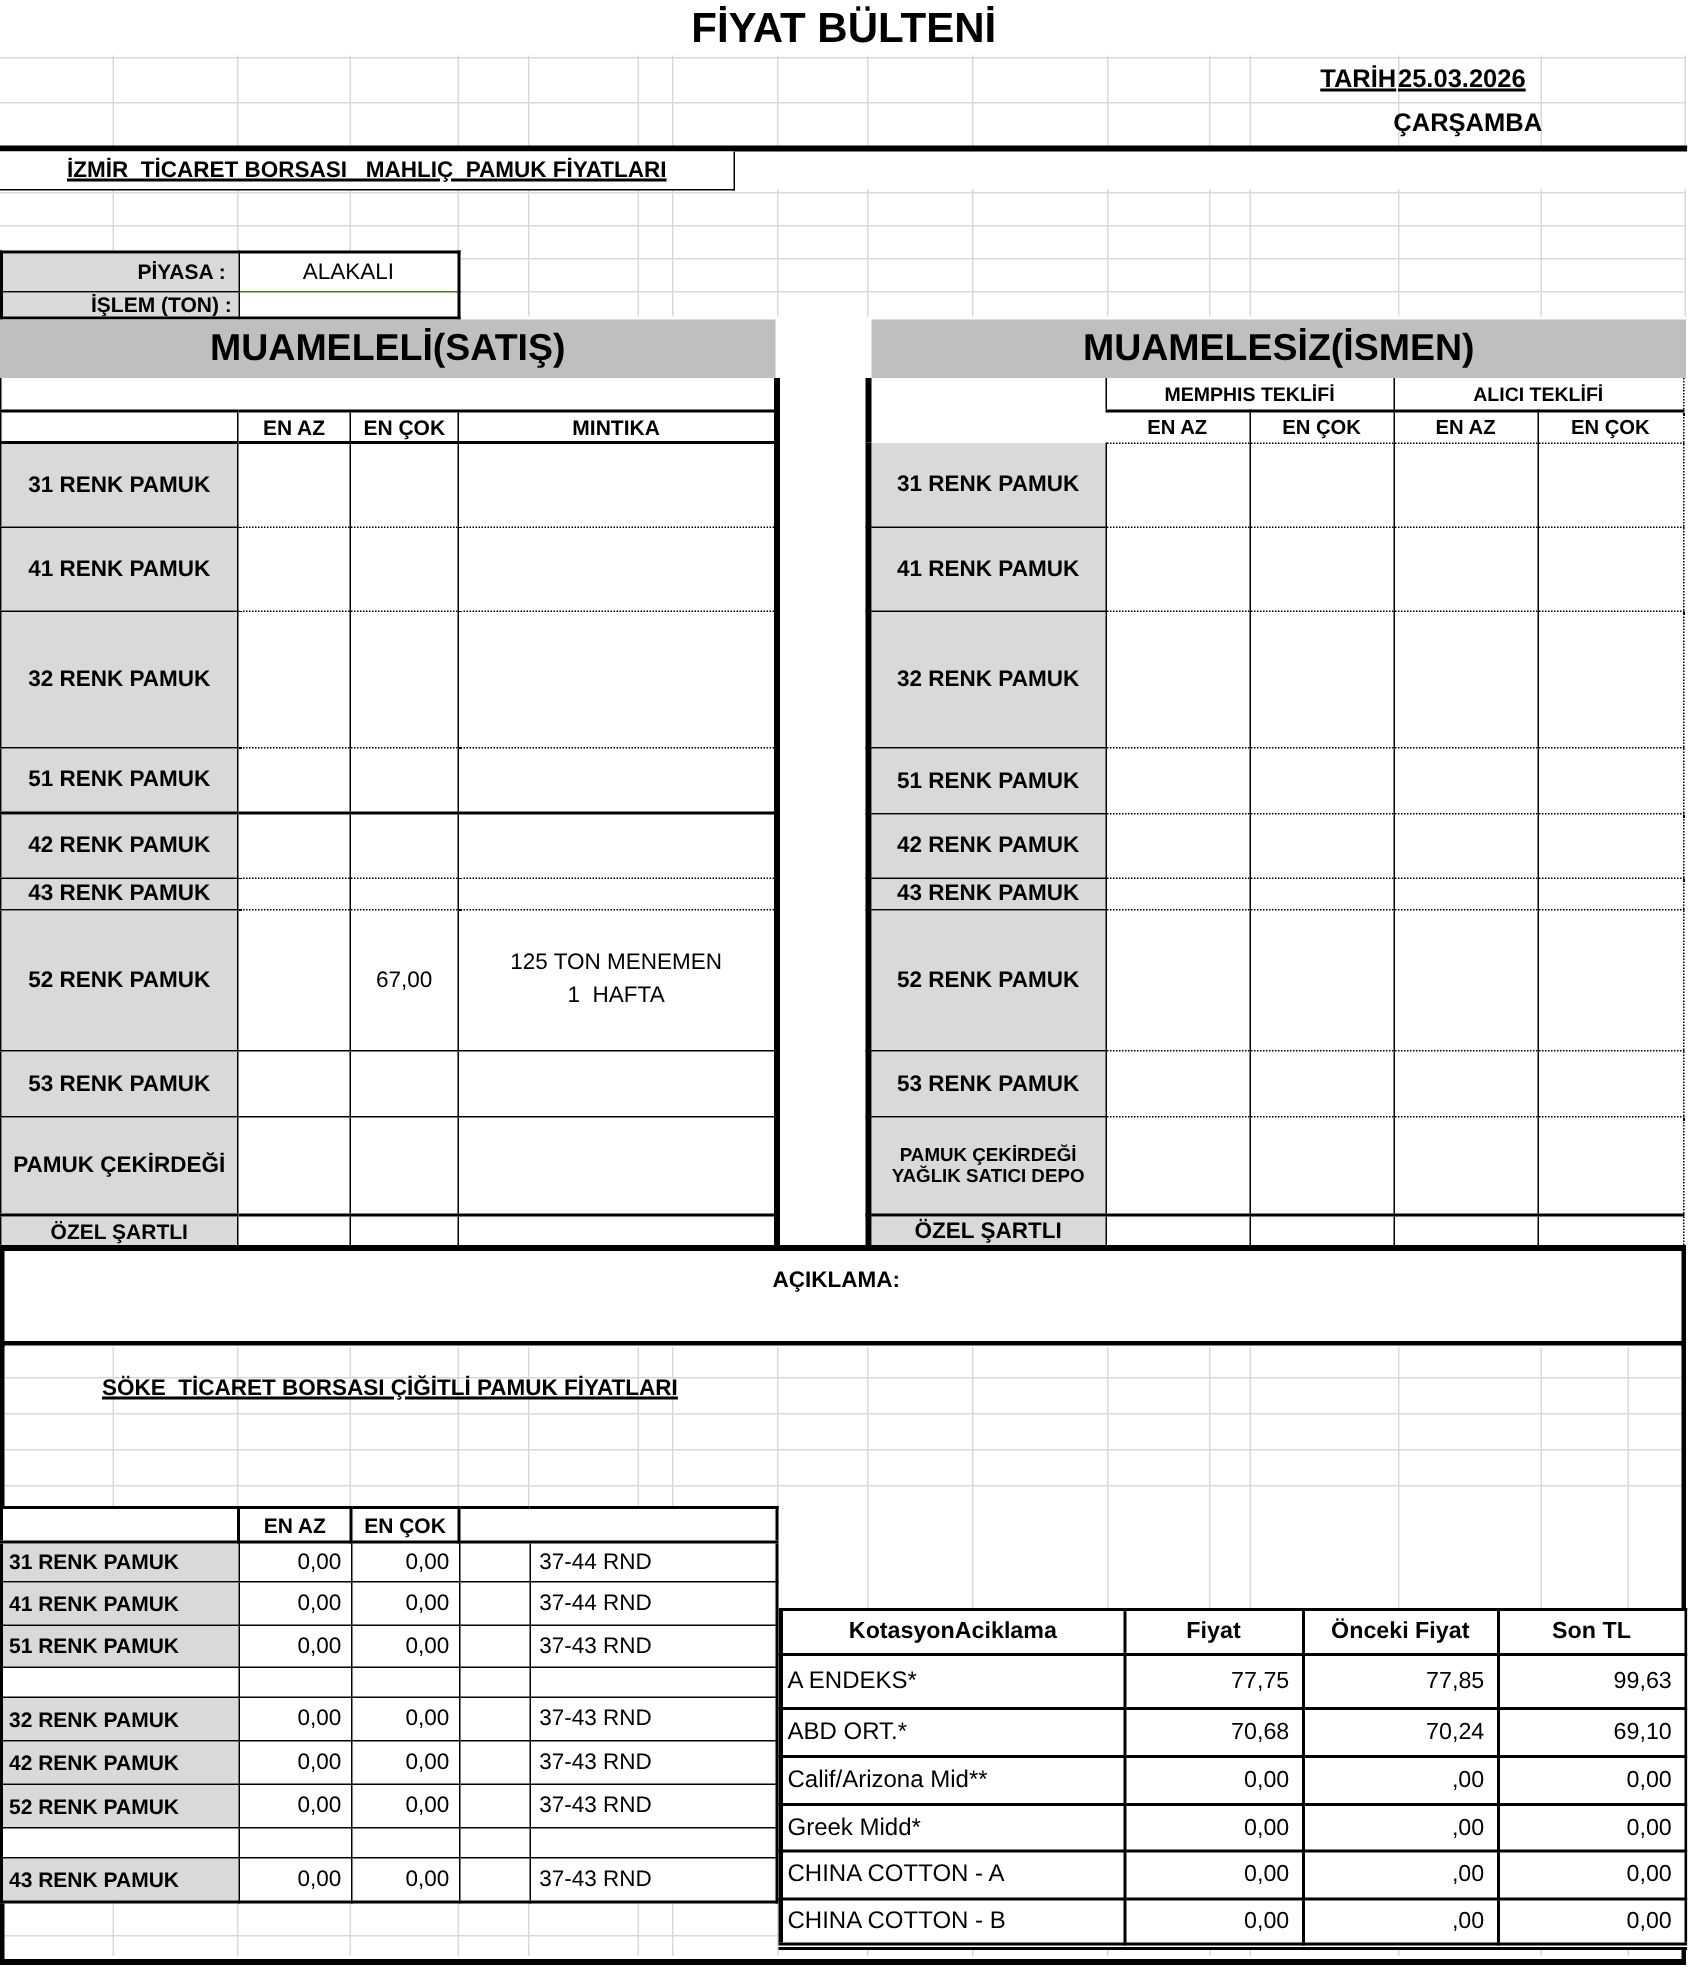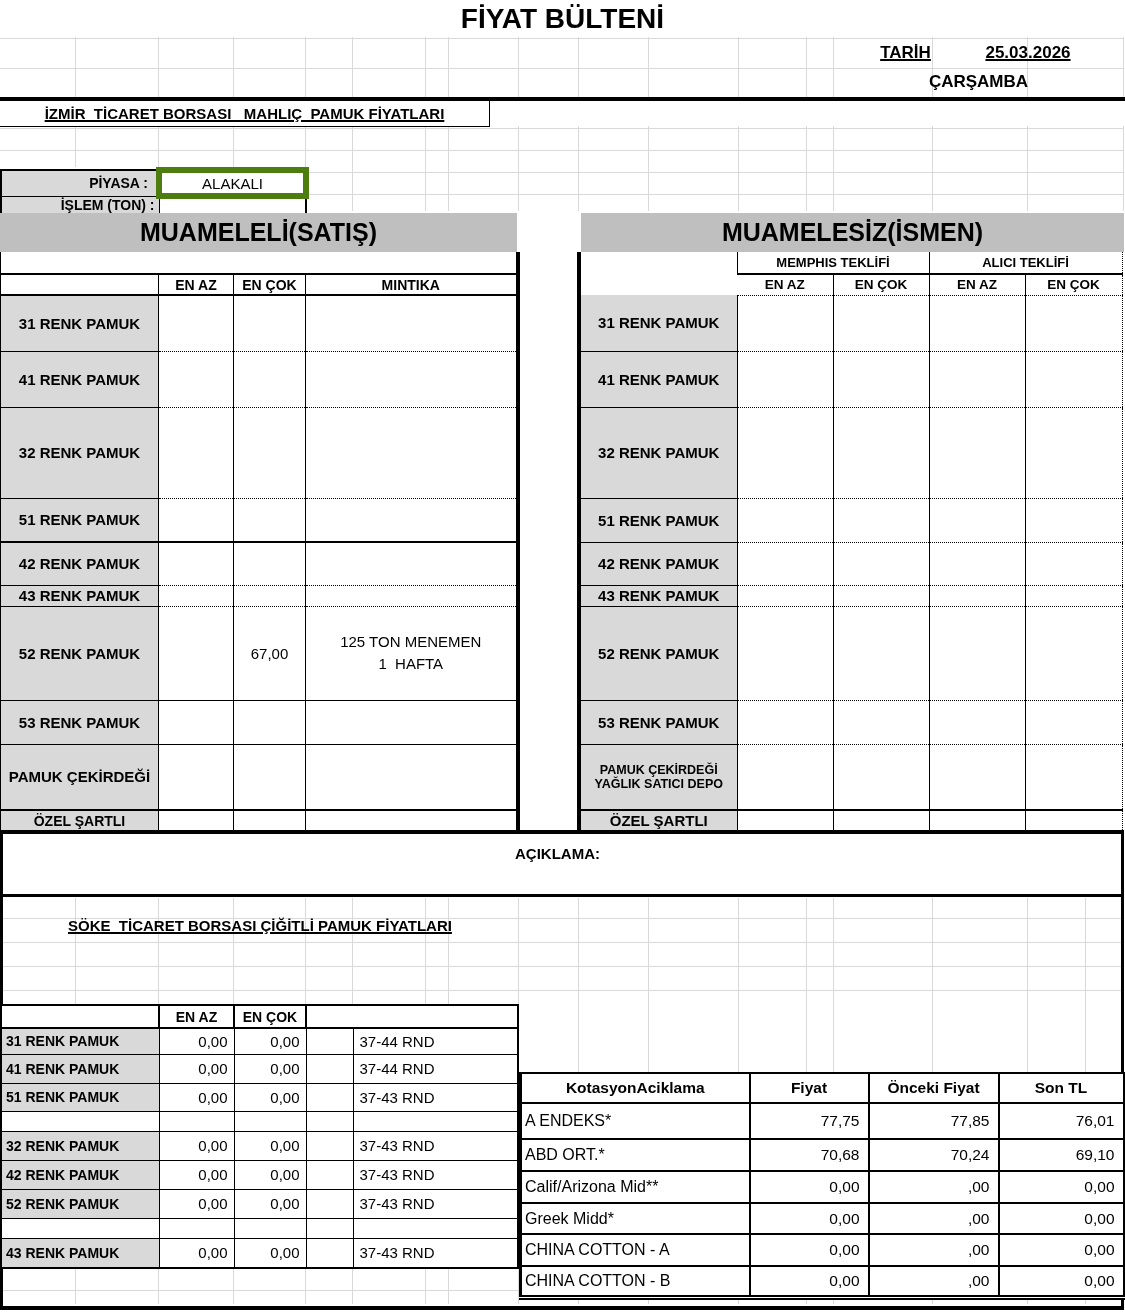--- a/index.html
+++ b/index.html
@@ -6,21 +6,21 @@
   #page{position:relative;width:1125px;height:1313px;background:#fff;color:#000;
         font-family:"Liberation Sans","DejaVu Sans",sans-serif;overflow:hidden;}
   .abs{position:absolute;}
   .pre{white-space:pre;}
   .gl{position:absolute;background:#d9d9d9;z-index:0;}
   .z{z-index:2;}
   
   .title{left:0;right:0;top:3px;text-align:center;font-size:28px;font-weight:bold;}
   .tarih-l{left:833px;width:99px;top:43px;text-align:center;font-size:17px;font-weight:bold;
            text-decoration:underline;text-decoration-thickness:2px;padding-left:23px;}
-  .tarih-v{left:932px;width:192px;top:43px;text-align:center;font-size:17px;font-weight:bold;
+  .tarih-v{left:932px;width:192px;top:43px;font-size:17px;font-weight:bold;
            text-decoration:underline;text-decoration-thickness:2px;}
   .day{left:833px;width:291px;top:72px;text-align:center;font-size:17px;font-weight:bold;}
   .thick{left:0;top:97px;width:1125px;height:4px;background:#000;}
   .izmir-box{left:0;top:101px;width:489px;height:25px;background:#fff;
              border-bottom:1px solid #000;border-right:1px solid #000;
              text-align:center;font-size:15px;font-weight:bold;line-height:25px;}
   .izmir-box span{text-decoration:underline;text-decoration-thickness:2px;}
   .band{top:213px;height:39px;background:#bfbfbf;text-align:center;font-weight:bold;
         font-size:25px;line-height:39px;}
   .band-left{left:0;width:517px;}
@@ -151,21 +151,21 @@
   </div>
 
   <table class="abs z" id="piyasa" style="left:0;top:167px;width:305px;border:2px solid #000;">
     <colgroup>
         <col style="width:158px">
         <col style="width:147px">
       </colgroup>
     <tbody>
         <tr style="height:26px">
       <td style="background:#d9d9d9;font-weight:bold;font-size:14px;text-align:right;padding-right:8px;border:1px solid #000;">PİYASA :</td>
-      <td style="text-align:center;border:6px solid #4d7c0f;">ALAKALI</td>
+      <td style="text-align:center;border:1px solid #4d7c0f;">ALAKALI</td>
     </tr>
     <tr style="height:18px">
       <td style="background:#d9d9d9;font-weight:bold;font-size:14px;text-align:right;padding-right:4px;border:1px solid #000;">İŞLEM (TON) :</td>
       <td style="border:1px solid #000;"></td>
     </tr>
   </tbody>
     </table>
 
   <div class="abs band band-right z">MUAMELESİZ(İSMEN)</div>
   <div class="abs band band-left z">MUAMELELİ(SATIŞ)</div>
@@ -503,21 +503,21 @@
           <tr style="height:30px">
             <td class="h">KotasyonAciklama</td>
             <td class="h">Fiyat</td>
             <td class="h">Önceki Fiyat</td>
             <td class="h">Son TL</td>
           </tr>
           <tr style="height:36px">
             <td class="nm">A ENDEKS*</td>
             <td class="vl">77,75</td>
             <td class="vl">77,85</td>
-            <td class="vl">76,01</td>
+            <td class="vl">99,63</td>
           </tr>
           <tr style="height:32px">
             <td class="nm">ABD ORT.*</td>
             <td class="vl">70,68</td>
             <td class="vl">70,24</td>
             <td class="vl">69,10</td>
           </tr>
           <tr style="height:32px">
             <td class="nm">Calif/Arizona Mid**</td>
             <td class="vl">0,00</td>

